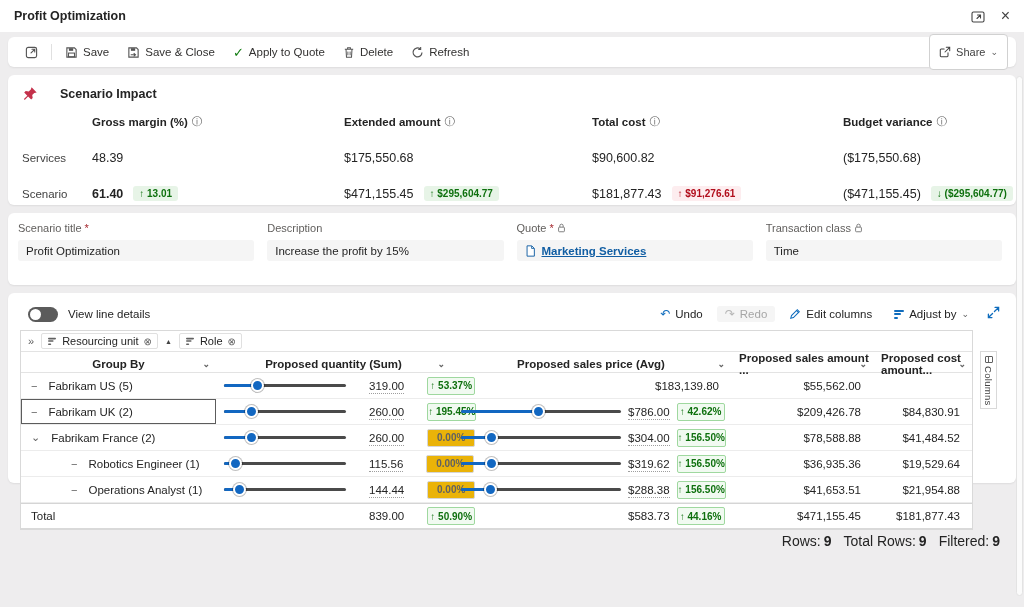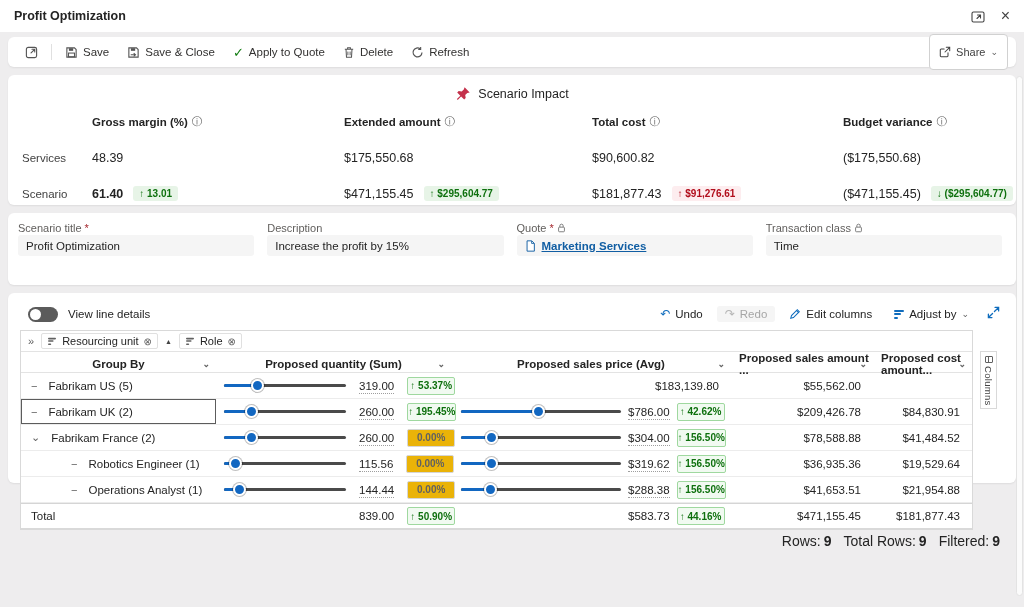--- a/index.html
+++ b/index.html
@@ -28,35 +28,35 @@
   .cmdbtn { display:flex; align-items:center; gap:5px; font-size:11.5px; color:#323130; padding:0 9px; height:24px; cursor:pointer; border-radius:3px; }
   .cmdbtn svg { display:block; }
   .cmd-divider { width:1px; height:16px; background:#e0e0e0; margin:0 4px; }
   .sharebtn {
     display:flex; align-items:center; gap:5px; border:1px solid #d1d1d1; border-radius:4px;
     height:36px; padding:0 9px; font-size:11px; color:#424242; cursor:pointer; background:#fff;
   }
   .chev { color:#616161; font-size:9px; line-height:1; }
   
   .impact { height:130px; padding:11px 14px 0; }
-  .impact-title { display:flex; align-items:center; gap:7px; font-size:12.5px; font-weight:400;justify-content:center; }
+  .impact-title { display:flex; align-items:center; gap:22px; font-size:12.5px; font-weight:700; }
   .impact-grid { display:grid; grid-template-columns:70px 252px 248px 251px 1fr; margin-top:7px; }
   .ihead { height:26px; display:flex; align-items:center; gap:4px; font-size:11.5px; font-weight:700; color:#242424; }
   .info { color:#616161; font-size:10.5px; font-weight:400; cursor:pointer; }
   .rowlab { font-size:11.5px; color:#424242; display:flex; align-items:center; }
   .ival { font-size:12.5px; color:#242424; display:flex; align-items:center; gap:10px; }
   .r-orig > div { height:31px; }
   .r-scen > div { height:27px; }
   .ibadge { font-size:10px; font-weight:700; padding:2px 6px; border-radius:3px; white-space:nowrap; }
   .ibadge.green { background:#e7f4e7; color:#0e700e; }
   .ibadge.red   { background:#fdedef; color:#b10e1c; }
   
   .formcard { height:72px; padding:8px 14px 0 10px; }
   .formgrid { display:grid; grid-template-columns:repeat(4,1fr); gap:13px; }
-  .flabel { font-size:11px; color:#605e5c; display:flex; align-items:center; gap:3px; height:14px;text-align:right; }
+  .flabel { font-size:11px; color:#605e5c; display:flex; align-items:center; gap:3px; margin-bottom:5px; height:14px;text-align:right; }
   .req { color:#a4262c; }
   .finput {
     height:21px; background:#f5f5f5; border-radius:3px; padding:0 8px;
     display:flex; align-items:center; font-size:11.5px; color:#242424; gap:6px; cursor:text;
   }
   .finput.linkcell { cursor:pointer; }
   .qlink { color:#115ea3; text-decoration:underline; font-weight:600; font-size:11.5px; }
   
   .gridcard { height:190px; padding:8px 12px 0; }
   .gtoolbar { height:26px; display:flex; align-items:center; justify-content:space-between; }
@@ -87,21 +87,21 @@
   .th { position:relative; display:flex; align-items:center; }
   .th.center { justify-content:center; }
   .th.left { padding-left:8px; }
   .th .chev { position:absolute; right:6px; font-size:9px; cursor:pointer; }
   .trow { display:grid; grid-template-columns:195px 235px 280px 142px 1fr; height:26px; border-bottom:1px solid #ececec; font-size:11.5px; }
   .cell { display:flex; align-items:center; }
   .cell.namec { padding-left:10px; gap:11px; position:relative; }
   .cell.namec.sel { outline:1.5px solid #5c5c5c; outline-offset:-1.5px; }
   .cell.namec.child { padding-left:50px; }
   .expander { color:#616161; font-size:11px; cursor:pointer; }
-  .cell.qtyc { padding:0 5px 0 8px; gap:13px; }
+  .cell.qtyc { padding:0 5px 0 8px; gap:23px; }
   .cell.pricec { padding:0 7px 0 10px; gap:7px; }
   .slider { position:relative; height:13px; cursor:pointer; flex:0 0 auto; }
   .slider.qs { width:122px; } .slider.ps { width:160px; }
   .slider .track { position:absolute; top:5px; left:0; right:0; height:3px; background:#4a4a4a; border-radius:2px; }
   .slider .fill { position:absolute; top:5px; left:0; height:3px; background:#1267c1; border-radius:2px; }
   .slider .thumb { position:absolute; top:0; margin-left:-6px; width:13px; height:13px; border-radius:50%; background:#1267c1; border:2.5px solid #fff; box-shadow:0 0 0 1px rgba(0,0,0,.25); }
   .val { flex:1; text-align:right; color:#242424; }
   .val .ed { border-bottom:1px dotted #9e9e9e; padding-bottom:1px; cursor:text; }
   .gbadge { flex:0 0 48px; font-size:10px; font-weight:700; text-align:center; padding:2.5px 0; border-radius:2px; white-space:nowrap; }
   .gbadge.green { background:#f1faf1; border:1px solid #9fd89f; color:#0e700e; }

